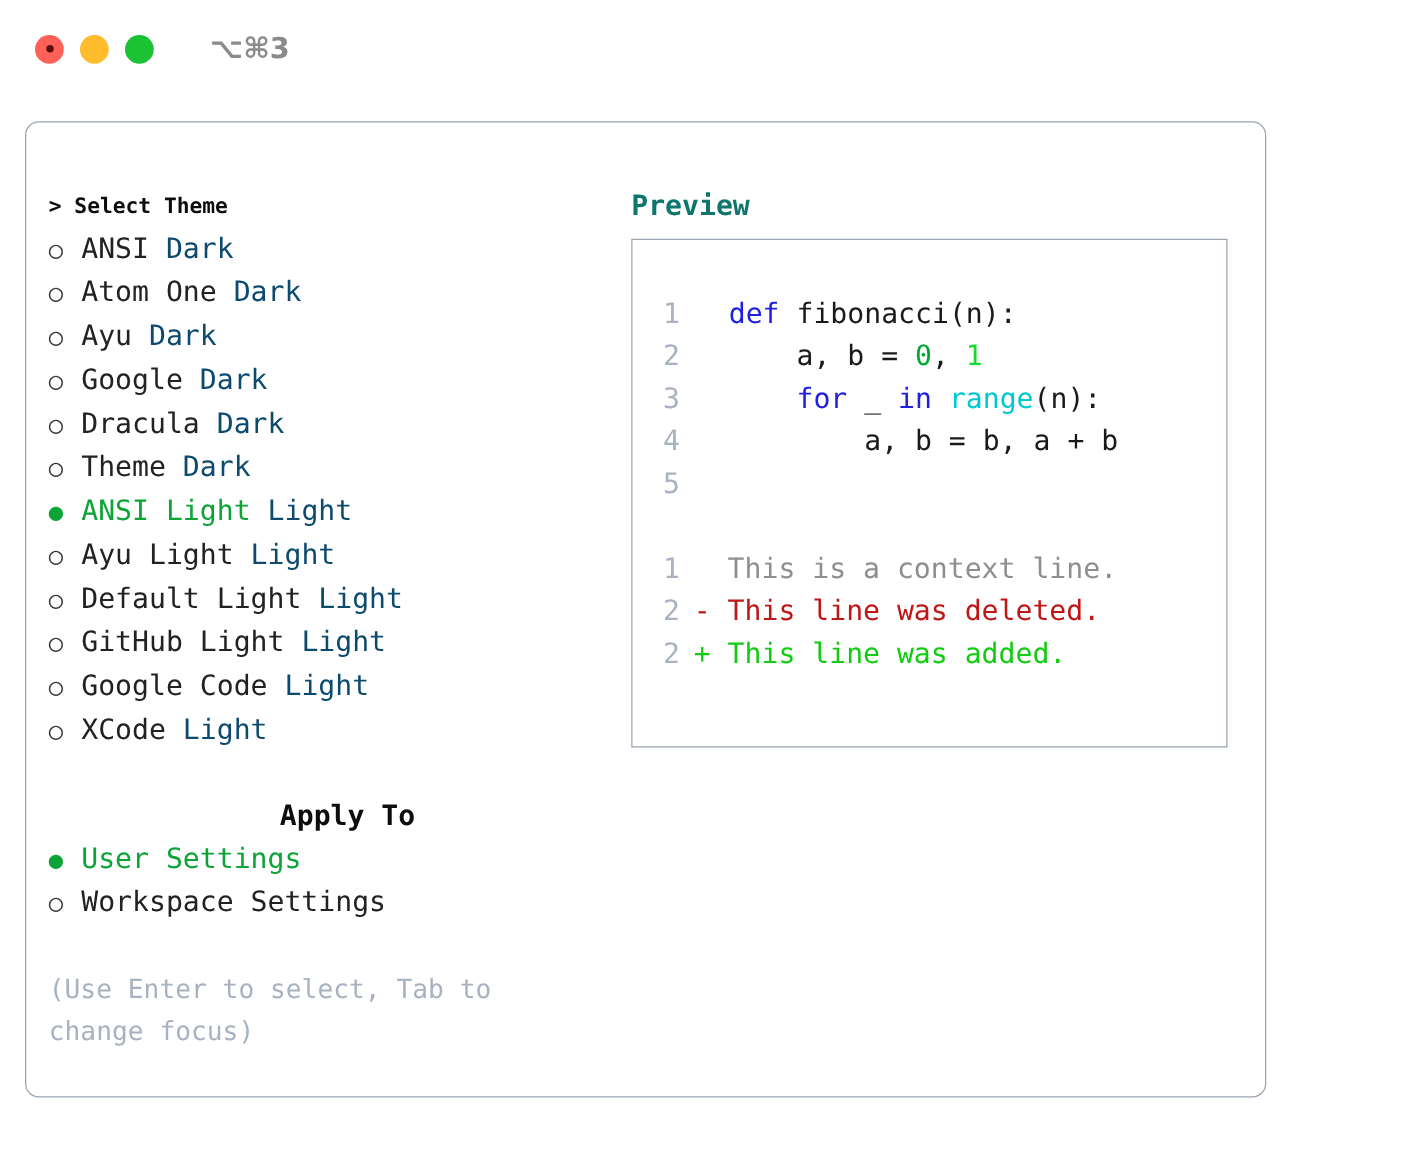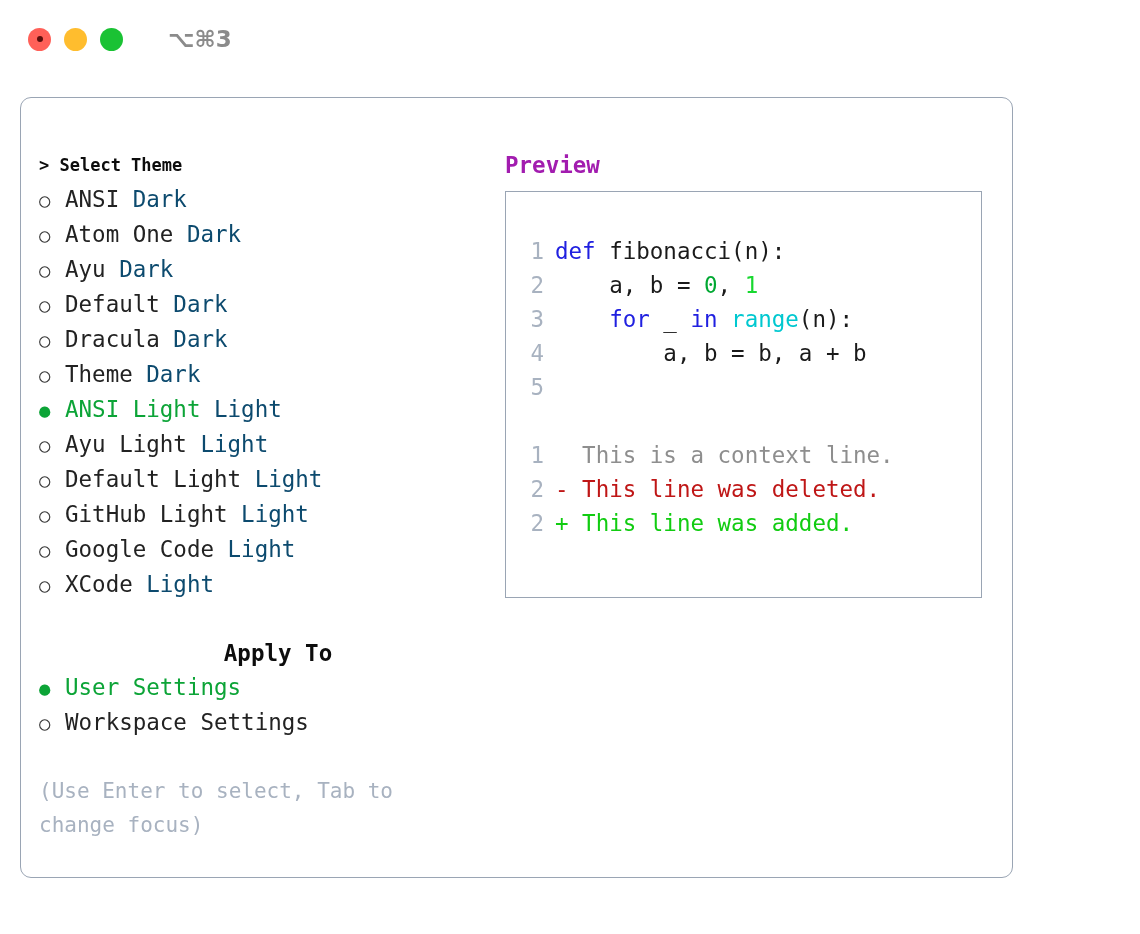--- a/index.html
+++ b/index.html
@@ -139,21 +139,21 @@
 
   
   .col-right {
     flex: 1;
     padding: 50px 0 0 14px;
     box-sizing: border-box;
   }
   .preview-head {
     font-size: 22.5px;
     font-weight: bold;
-    color: #a21caf;
+    color: #0f766e;
     line-height: 34px;
     margin-bottom: 8px;
     white-space: pre;
   }
   .preview-box {
     margin-top: 9px;
     width: 477px;
     height: 407px;
     border: 1.6px solid #9aa5b4;
     box-sizing: border-box;
@@ -165,21 +165,21 @@
     line-height: 34px;
     white-space: pre;
   }
   .lineno {
     width: 28px;
     flex: 0 0 28px;
     text-align: right;
     color: #a8b2c0;
     margin-right: 11px;
   }
-  .code-text { color: #1a1a1a; }
+  .code-text { color: #1a1a1a; margin-left: 28px; }
   .blank-line { height: 34px; }
 
   .tok-kw    { color: #2020e0; }
   .tok-num0  { color: #00a832; }
   .tok-num1  { color: #18d830; }
   .tok-fn    { color: #00c8d0; }
   .tok-plain { color: #1a1a1a; }
 
   .diff-ctx { color: #8e8e8e; }
   .diff-del { color: #bf1616; }
@@ -199,21 +199,21 @@
 
 <div class="panel">
   <div class="panel-inner">
 
     <div class="col-left">
       <div class="section-head">&gt; Select Theme</div>
       <div id="theme-list">
           <div class="opt-row"><span class="marker">○</span><span class="opt-label">ANSI</span><span class="opt-suffix"> Dark</span></div>
           <div class="opt-row"><span class="marker">○</span><span class="opt-label">Atom One</span><span class="opt-suffix"> Dark</span></div>
           <div class="opt-row"><span class="marker">○</span><span class="opt-label">Ayu</span><span class="opt-suffix"> Dark</span></div>
-          <div class="opt-row"><span class="marker">○</span><span class="opt-label">Default</span><span class="opt-suffix"> Dark</span></div>
+          <div class="opt-row"><span class="marker">○</span><span class="opt-label">Google</span><span class="opt-suffix"> Dark</span></div>
           <div class="opt-row"><span class="marker">○</span><span class="opt-label">Dracula</span><span class="opt-suffix"> Dark</span></div>
           <div class="opt-row"><span class="marker">○</span><span class="opt-label">Theme</span><span class="opt-suffix"> Dark</span></div>
           <div class="opt-row selected"><span class="marker sel">●</span><span class="opt-label">ANSI Light</span><span class="opt-suffix"> Light</span></div>
           <div class="opt-row"><span class="marker">○</span><span class="opt-label">Ayu Light</span><span class="opt-suffix"> Light</span></div>
           <div class="opt-row"><span class="marker">○</span><span class="opt-label">Default Light</span><span class="opt-suffix"> Light</span></div>
           <div class="opt-row"><span class="marker">○</span><span class="opt-label">GitHub Light</span><span class="opt-suffix"> Light</span></div>
           <div class="opt-row"><span class="marker">○</span><span class="opt-label">Google Code</span><span class="opt-suffix"> Light</span></div>
           <div class="opt-row"><span class="marker">○</span><span class="opt-label">XCode</span><span class="opt-suffix"> Light</span></div>
         </div>
 

